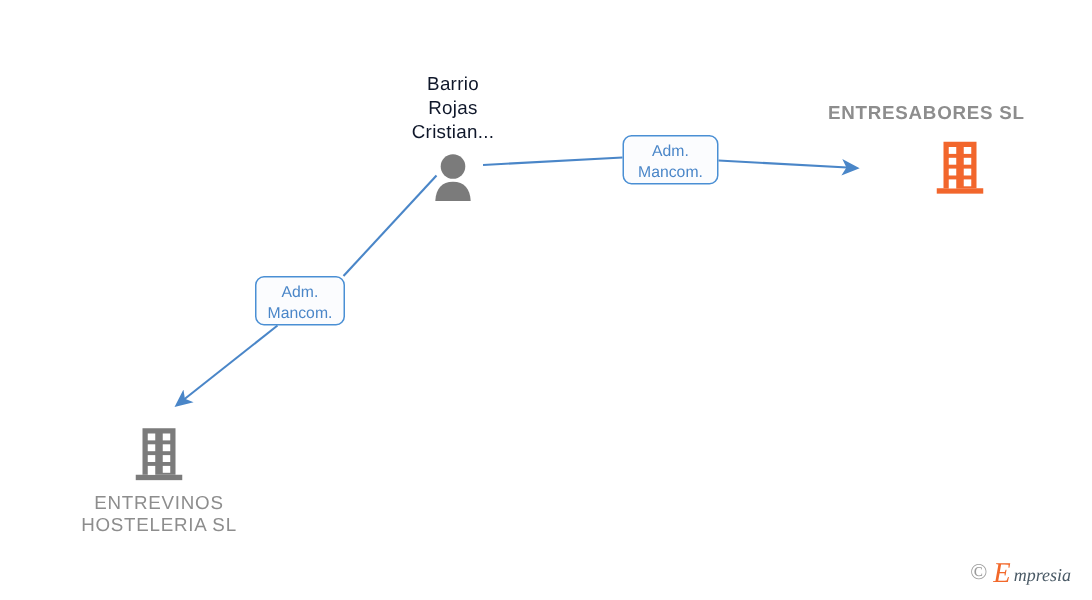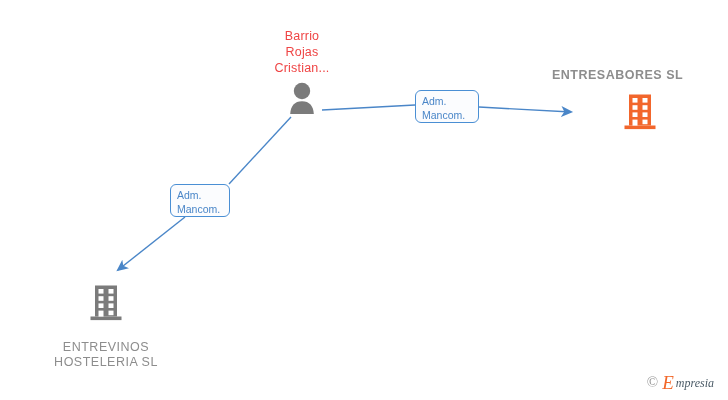--- a/index.html
+++ b/index.html
@@ -31,23 +31,24 @@
   }
   .person-node {
     left: 248px;
     top: 28px;
     width: 108px;
     text-align: center;
   }
   .person-label {
     font-size: 12.5px;
     line-height: 16px;
-    color: #ef4444;
+    color: #0f172a;
     white-space: pre-line;
     letter-spacing: 0.2px;
+    margin-top: 20px;
   }
   .person-icon-wrap {
     margin-top: 4px;
     height: 34px;
     display: flex;
     align-items: flex-end;
     justify-content: center;
   }
 
   
@@ -68,38 +69,39 @@
     line-height: 15px;
     color: #8d8d8d;
     letter-spacing: 0.5px;
     white-space: pre-line;
   }
   .company-name.top {
     margin-bottom: 8px;
     font-weight: bold;
   }
   .company-name.bottom {
-    margin-top: 18px;
+    margin-top: 6px;
   }
   .bldg-wrap {
     height: 40px;
     display: flex;
     align-items: center;
     justify-content: center;
   }
 
   
   .edge-label {
     position: absolute;
     border: 1.4px solid #4a8fd4;
     border-radius: 6px;
     background: #fbfcfe;
     color: #4a86c8;
     font-size: 10.5px;
     line-height: 14px;
+    text-align: center;
     padding: 3px 6px 4px 6px;
     white-space: pre-line;
     box-sizing: border-box;
   }
   #edge-label-1 {
     left: 415px;
     top: 90px;
     width: 64px;
     height: 33px;
   }

